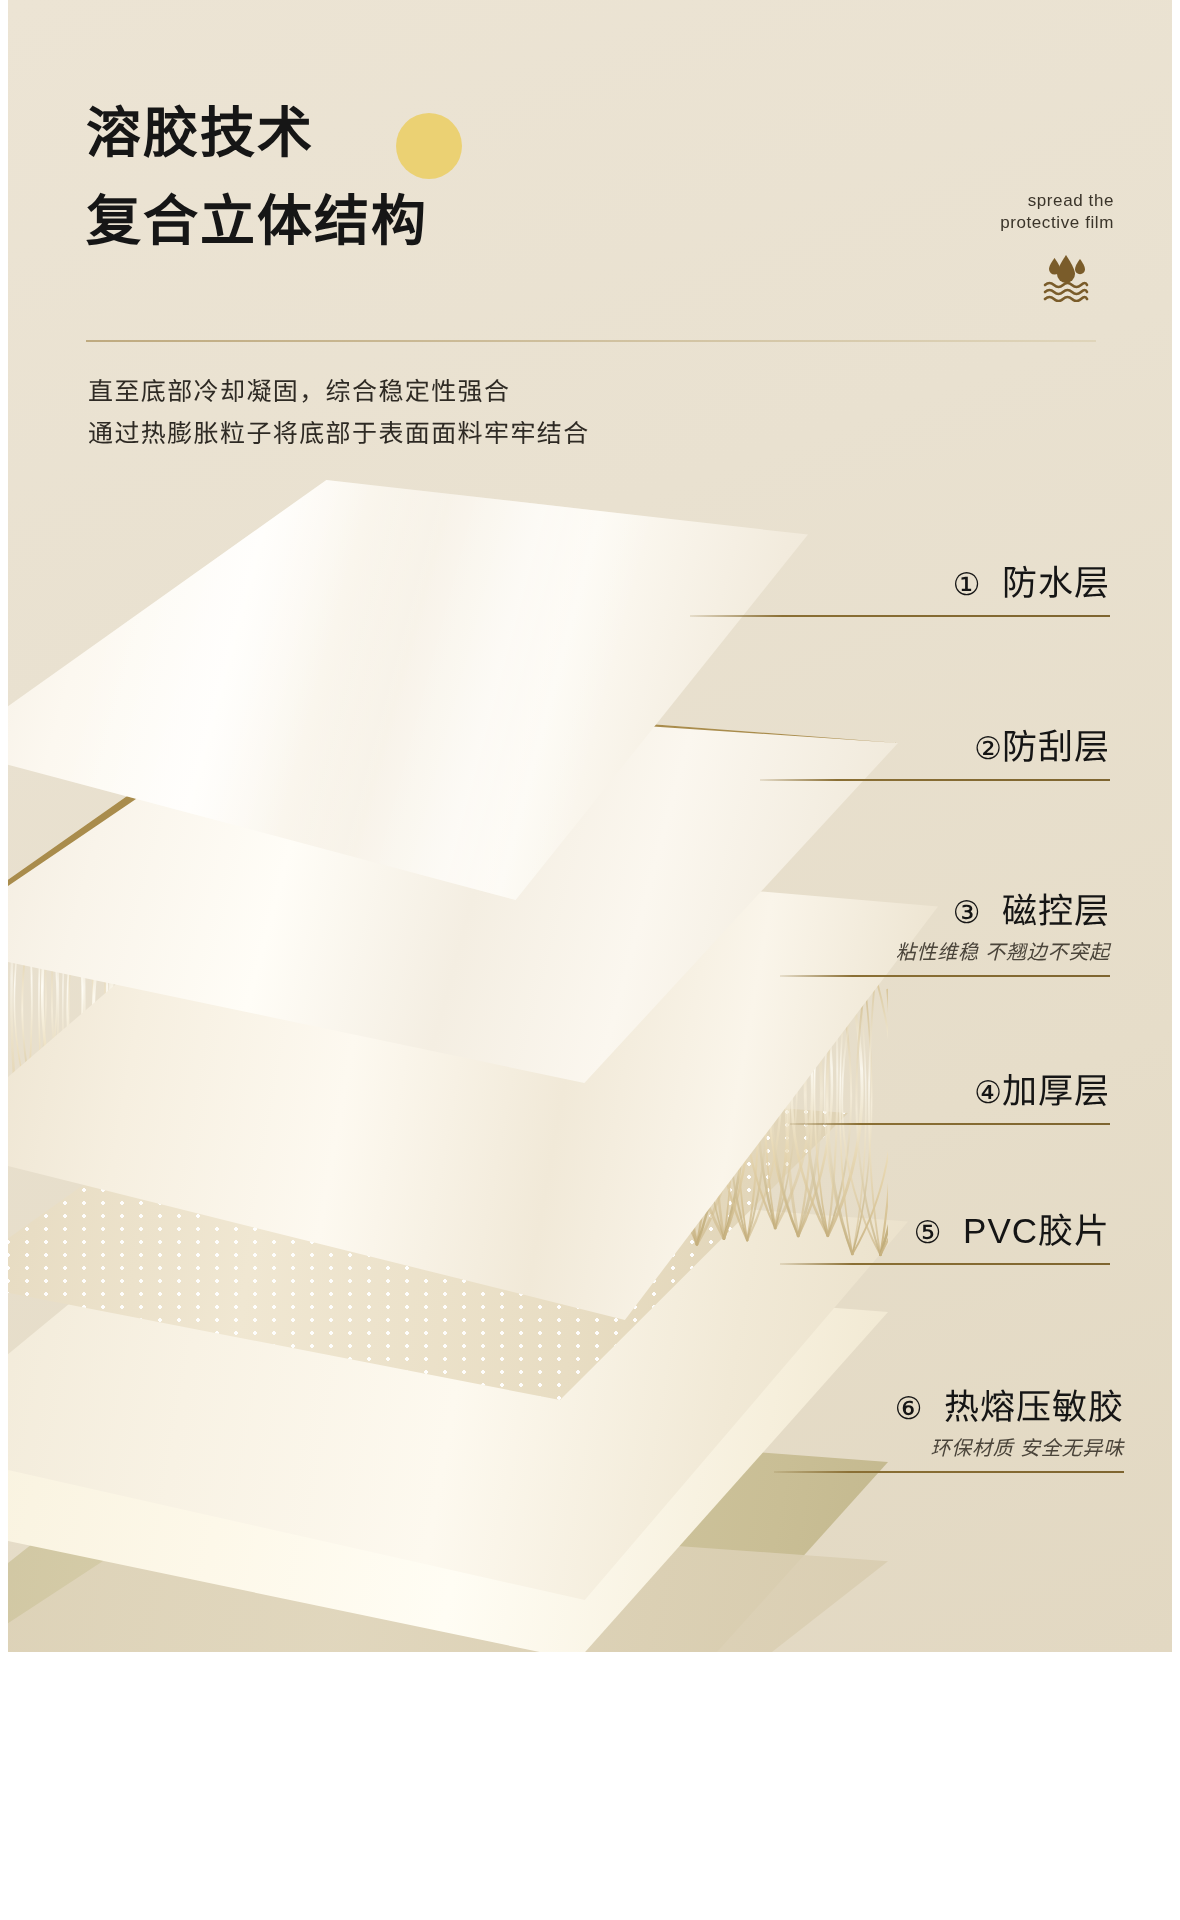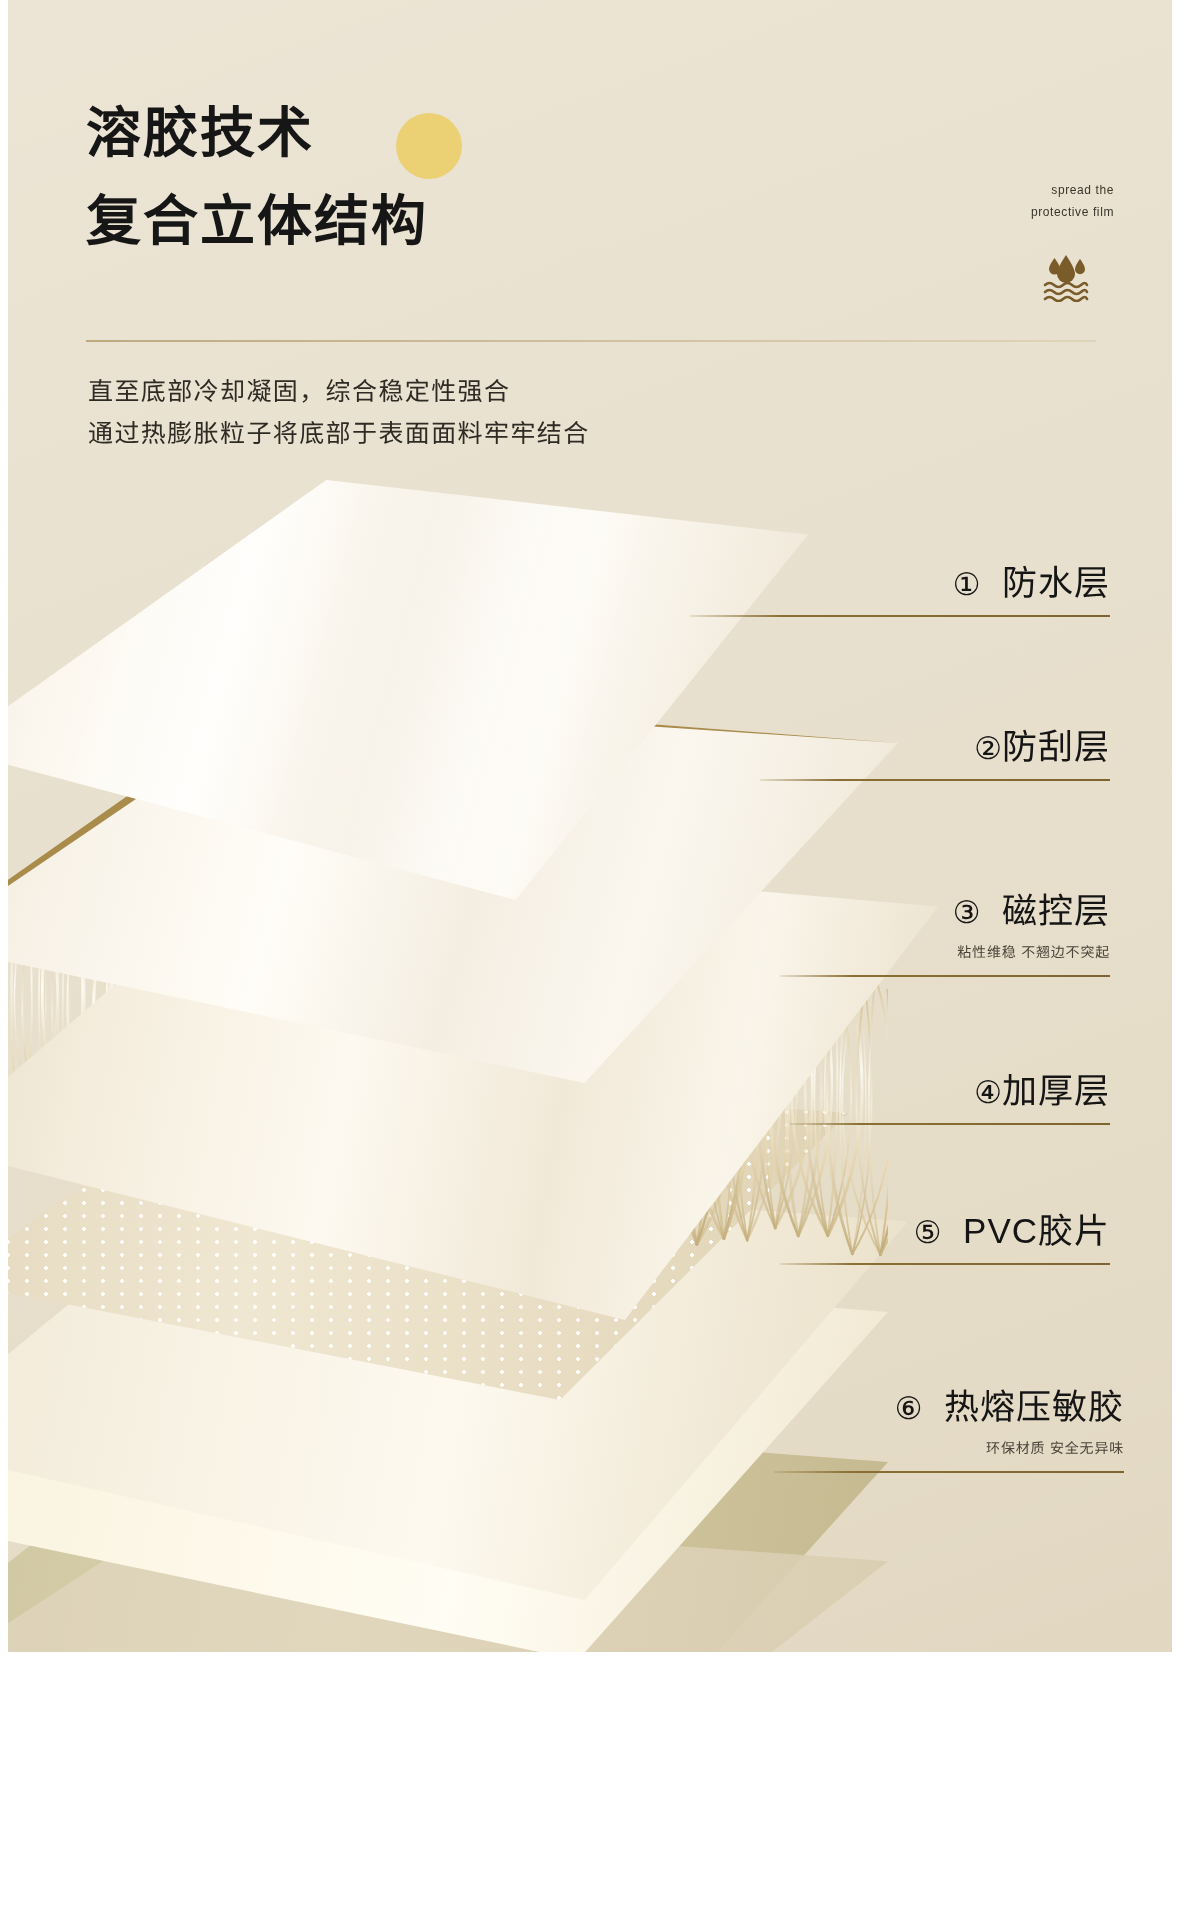--- a/index.html
+++ b/index.html
@@ -32,24 +32,24 @@
     font-weight:bold;
     font-size:55px;
     line-height:66px;
     letter-spacing:2px;
     color:#161616;
     white-space:nowrap;
   }
   .t-line.l2{margin-top:22px;}
 
   .eng-block{
-    position:absolute;right:58px;top:179px;
+    position:absolute;right:58px;top:190px;
     text-align:right;
     color:#3a342a;
-    font-size:12px;
+    font-size:17px;
     line-height:22px;
     letter-spacing:.6px;
   }
   .drop-icon{
     position:absolute;right:80px;top:252px;
     width:52px;height:50px;
   }
 
   .divider{
     position:absolute;left:78px;top:340px;
@@ -162,25 +162,26 @@
     font-weight:500;
     margin-top:13px;
   }
   .label .num{
     display:inline-block;
     font-size:31px;
     letter-spacing:0;
   }
   .label .sub{
     color:#4a443a;
-    font-size:14px;
+    font-size:20px;
     line-height:30px;
     letter-spacing:.8px;
     white-space:nowrap;
     margin-top:2px;
+    font-style:italic;
   }
   .label .rule{
     height:2px;
     margin-top:8px;
     background:linear-gradient(90deg,rgba(138,111,52,.15) 0%,#8a6f34 22%,#7e6530 100%);
   }
   .lbl1{right:62px;top:548px;width:420px;}
   .lbl1 .rule{width:420px;margin-left:0;}
   .lbl2{right:62px;top:712px;width:350px;}
   .lbl2 .rule{width:350px;}

